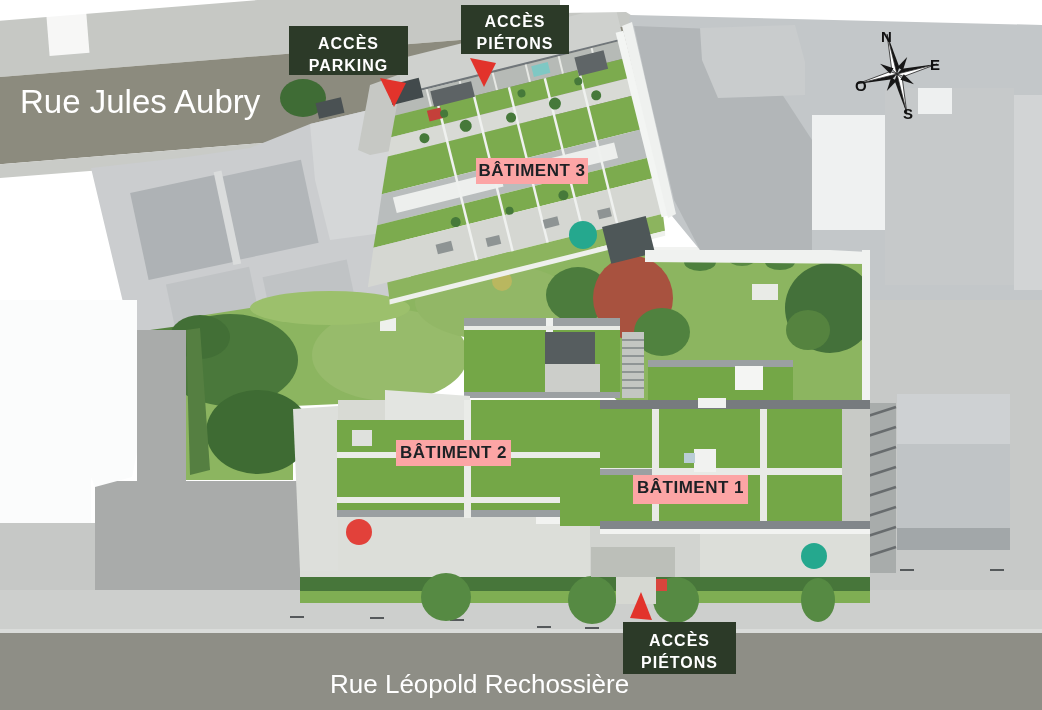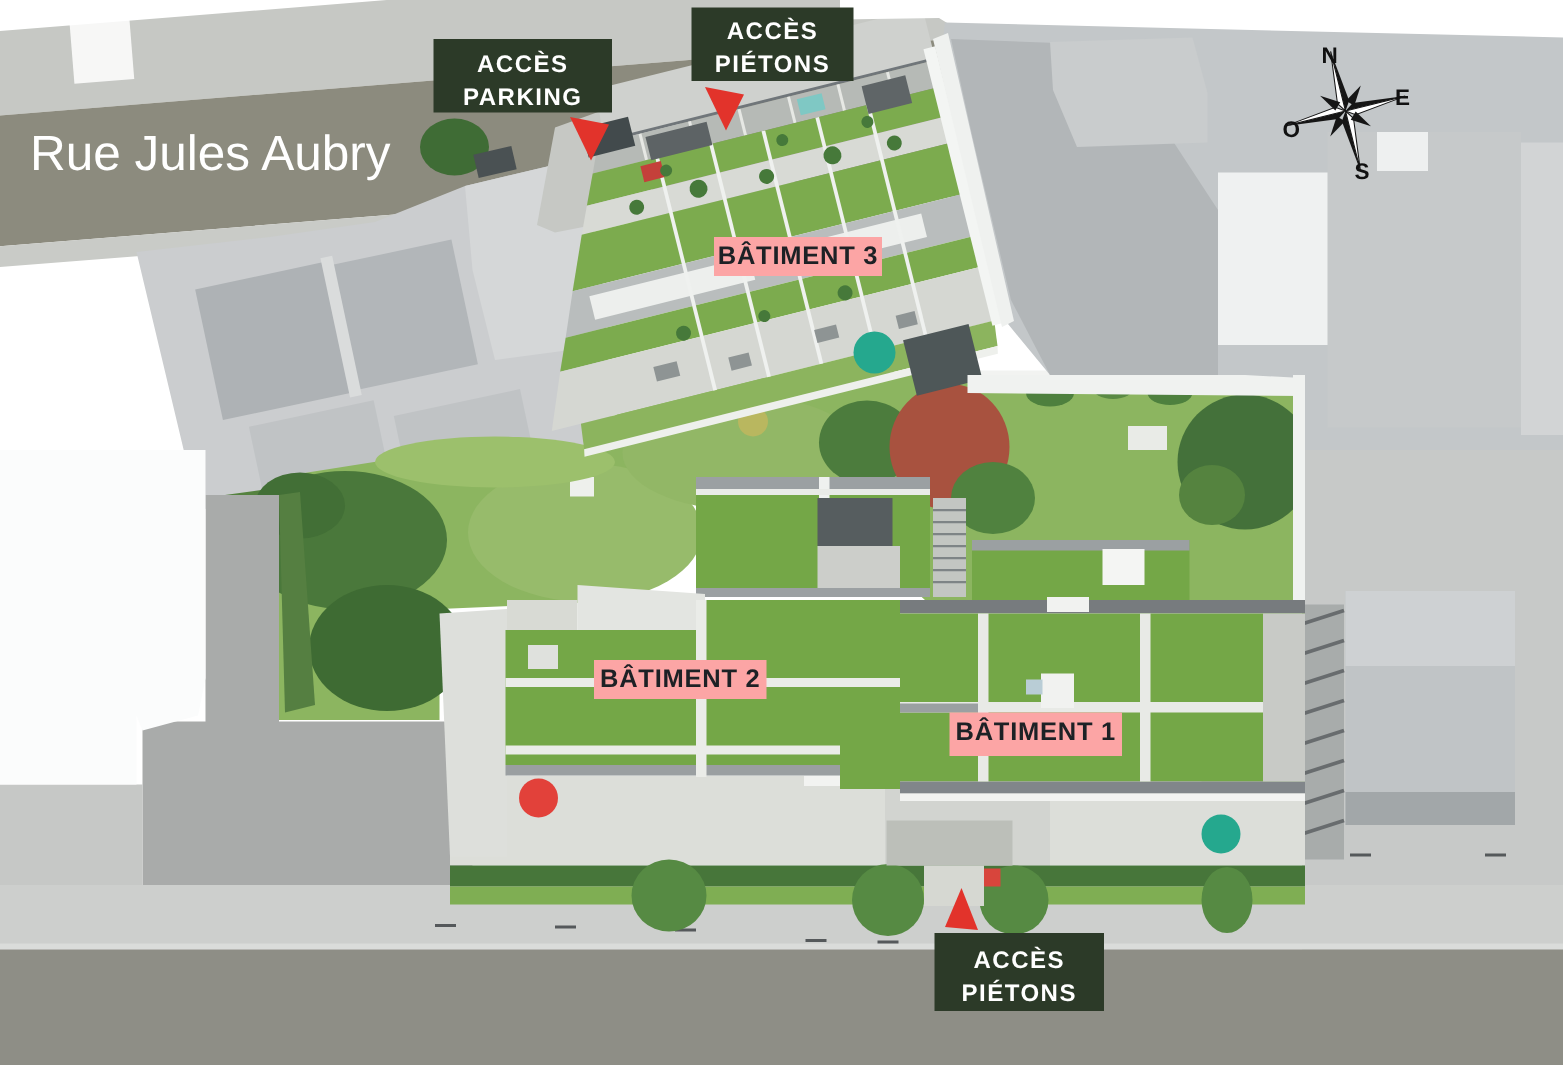--- a/index.html
+++ b/index.html
@@ -394,20 +394,21 @@
     <text x="881" y="42">N</text>
     <text x="930" y="70">E</text>
     <text x="903" y="119">S</text>
     <text x="855" y="91">O</text>
   </g>
 </svg>
 
 
 <div style="position:absolute;left:20px;top:83px;color:#ffffff;font-size:33px;">Rue Jules Aubry</div>
 
+<div style="position:absolute;left:330px;top:669px;color:#ffffff;font-size:26px;">Rue Léopold Rechossière</div>
 
 
 <div class="lbl" style="left:289px;top:26px;width:119px;height:49px;font-size:16px;line-height:1.4;padding-top:7px;">ACCÈS<br>PARKING</div>
 
 <svg class="arw" style="left:378px;top:76px;" width="30" height="34">
       <polygon points="2,2 28,7 16,31" fill="#e2332b"></polygon>
     </svg>
 
 
 <div class="lbl" style="left:461px;top:5px;width:108px;height:49px;font-size:16px;line-height:1.4;padding-top:6px;">ACCÈS<br>PIÉTONS</div>

